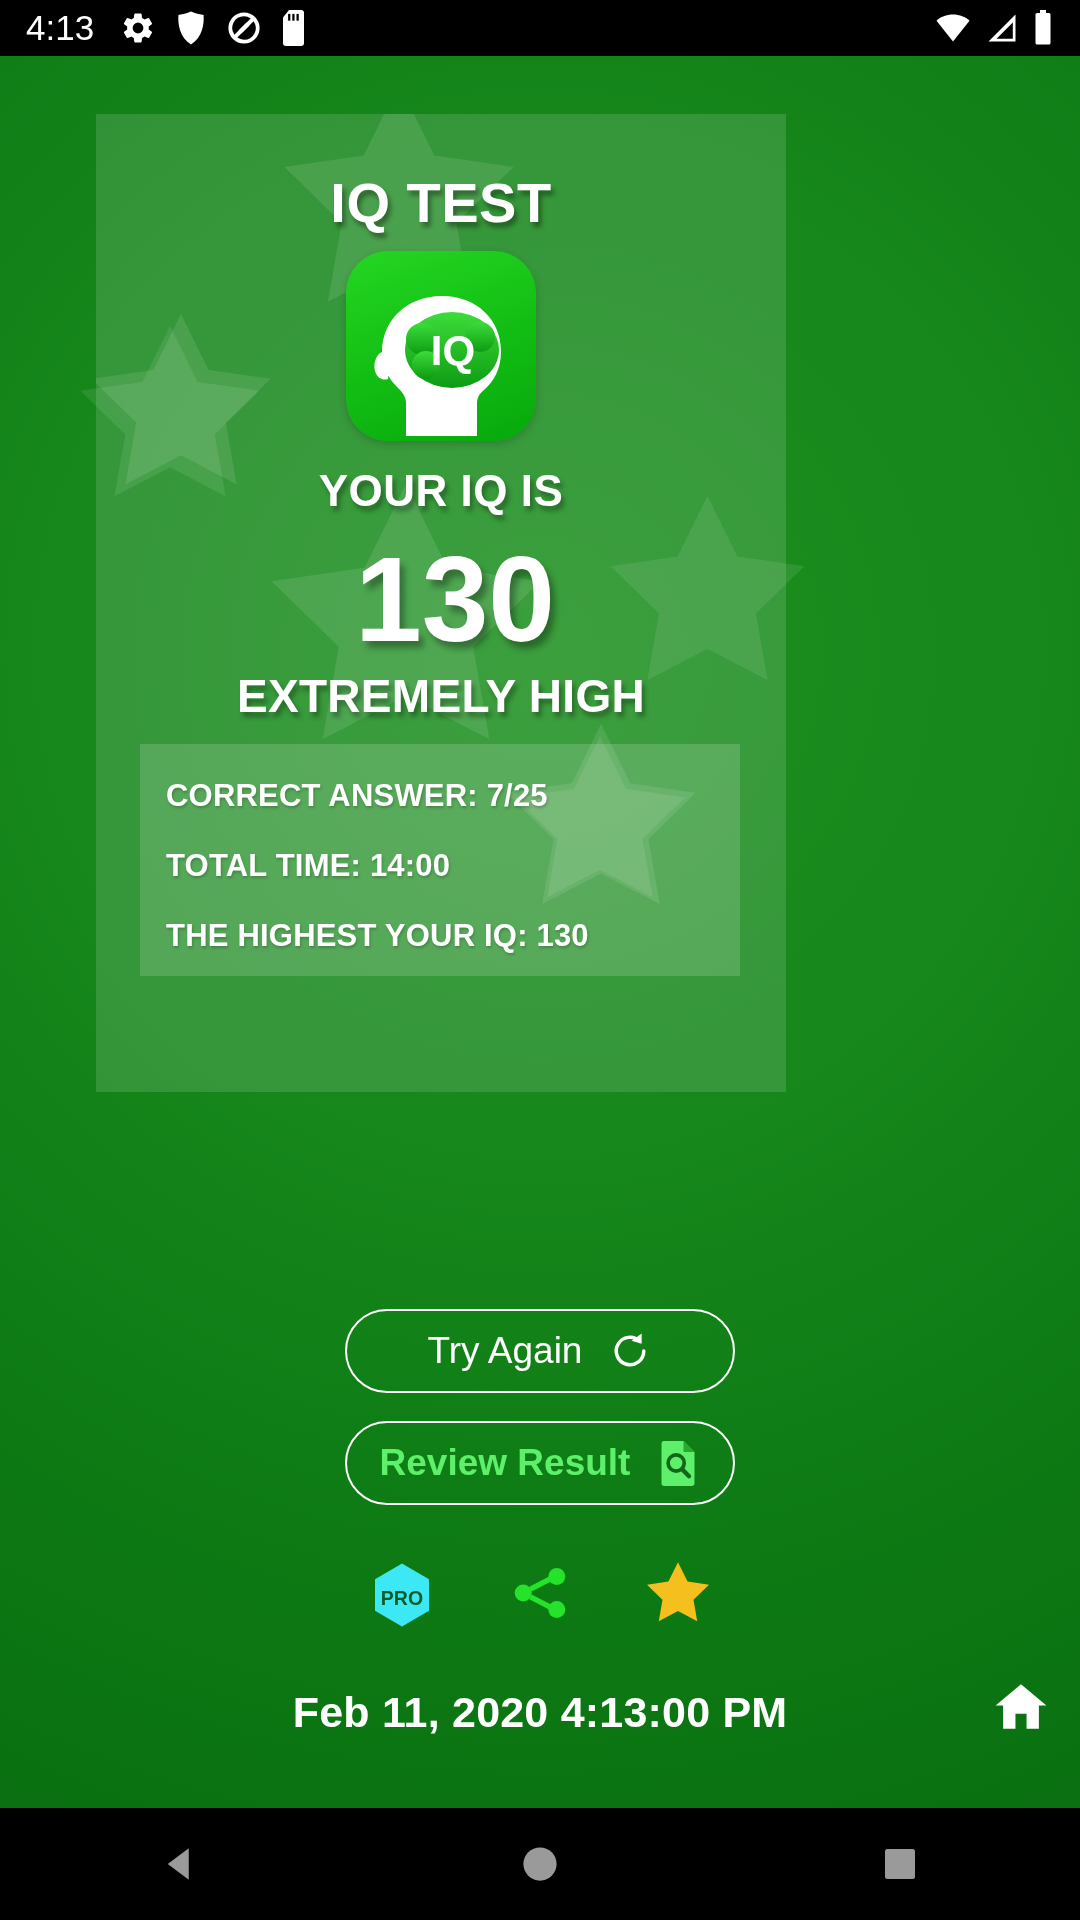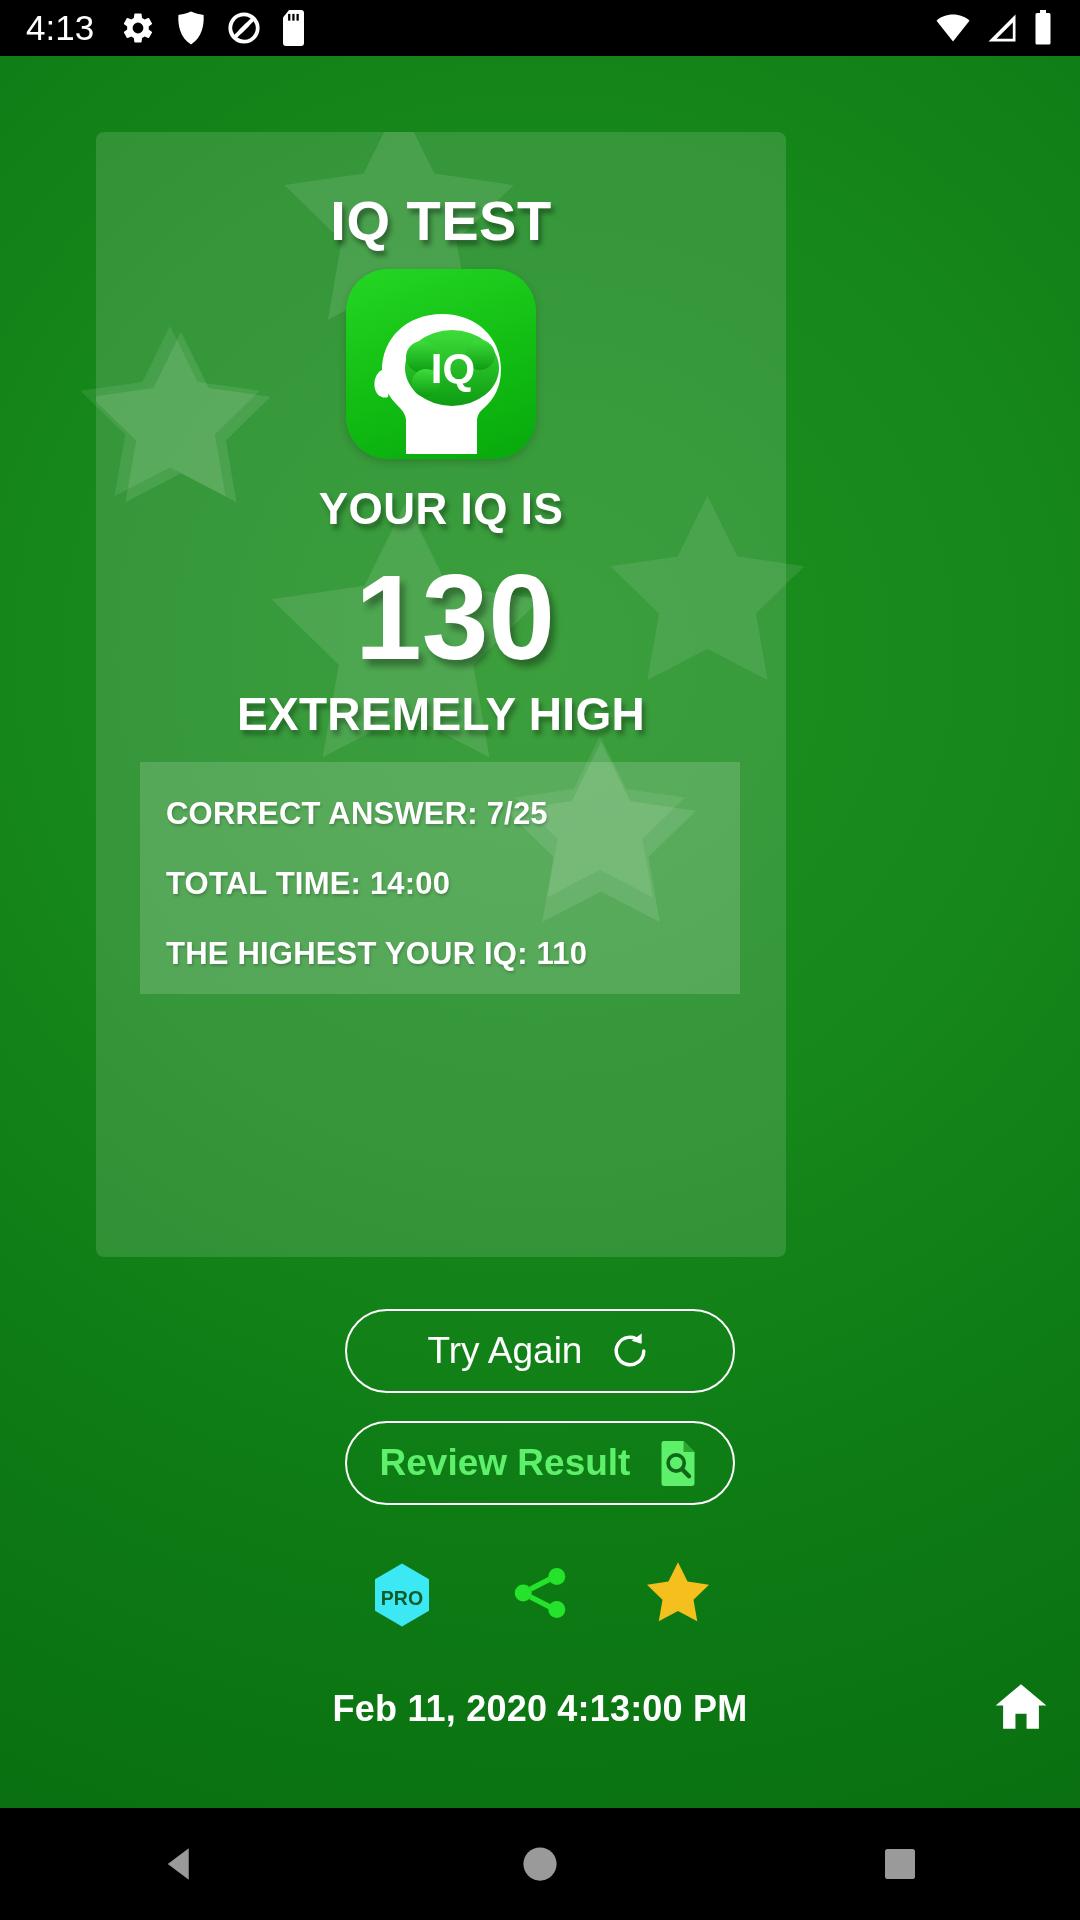--- a/index.html
+++ b/index.html
@@ -28,23 +28,23 @@
       radial-gradient(circle at 50% 34%, #1e9020 0%, #16871b 40%, #0d7a14 72%, #0a7011 100%);
     overflow: hidden;
   }
 
   
   .bgstar { position: absolute; opacity: .085; }
   .bgstar svg { display: block; fill: #ffffff; }
 
   
   .card {
-    position: absolute; left: 96px; top: 76px; width: 690px; height: 1125px;
+    position: absolute; left: 96px; top: 58px; width: 690px; height: 978px;
     background: rgba(255,255,255,0.135);
-    border-radius: 8px;
+    border-radius: 0;
     overflow: hidden;
   }
   .card-stars { position: absolute; inset: 0; overflow: hidden; }
   .card-stars .cstar { position: absolute; opacity: .10; }
   .card-stars .cstar svg { display: block; fill: #ffffff; }
   .card-inner { position: relative; z-index: 2; width: 100%; height: 100%; }
 
   .title {
     position: absolute; left: 0; right: 0; top: 56px; text-align: center;
     color: #fff; font-size: 56px; font-weight: bold; letter-spacing: .5px;
@@ -106,21 +106,21 @@
   .actions {
     position: absolute; left: 0; right: 0; top: 1506px;
     display: flex; justify-content: center; align-items: center; gap: 58px;
   }
   .action-btn { width: 80px; height: 80px; display: flex; align-items: flex-start; justify-content: center; cursor: pointer; }
   .action-btn svg { display: block; }
 
   
   .footer-date {
     position: absolute; left: 0; right: 0; top: 1632px; text-align: center;
-    color: #ffffff; font-size: 36px; font-weight: bold; letter-spacing: .2px;
+    color: #ffffff; font-size: 43px; font-weight: bold; letter-spacing: .2px;
   }
   .home-btn {
     position: absolute; right: 28px; top: 1620px; width: 62px; height: 62px;
     display: flex; align-items: center; justify-content: center; cursor: pointer;
   }
   .home-btn svg { display: block; }
 
   
   .navbar {
     position: absolute; left: 0; top: 1808px; width: 1080px; height: 112px;
@@ -249,21 +249,21 @@
           </svg>
         </div>
 
         <div class="yourlabel">YOUR IQ IS</div>
         <div class="score">130</div>
         <div class="rating">EXTREMELY HIGH</div>
 
         <div class="statsbox">
           <div class="statline">CORRECT ANSWER: 7/25</div>
           <div class="statline">TOTAL TIME: 14:00</div>
-          <div class="statline">THE HIGHEST YOUR IQ: 110</div>
+          <div class="statline">THE HIGHEST YOUR IQ: 130</div>
         </div>
       </div>
     </div>
 
     <div class="btn btn-review">
       <span class="btn-label">Review Result</span>
       <span class="btn-icon">
         <svg width="44" height="48" viewBox="0 0 24 26">
           <path fill="#5ef06a" d="M4 1h11l6 6v17a1.5 1.5 0 0 1-1.5 1.5h-15A1.5 1.5 0 0 1 3 24V2.5A1.5 1.5 0 0 1 4 1z"></path>
           <path fill="#2aa832" d="M15 1l6 6h-6z"></path>

